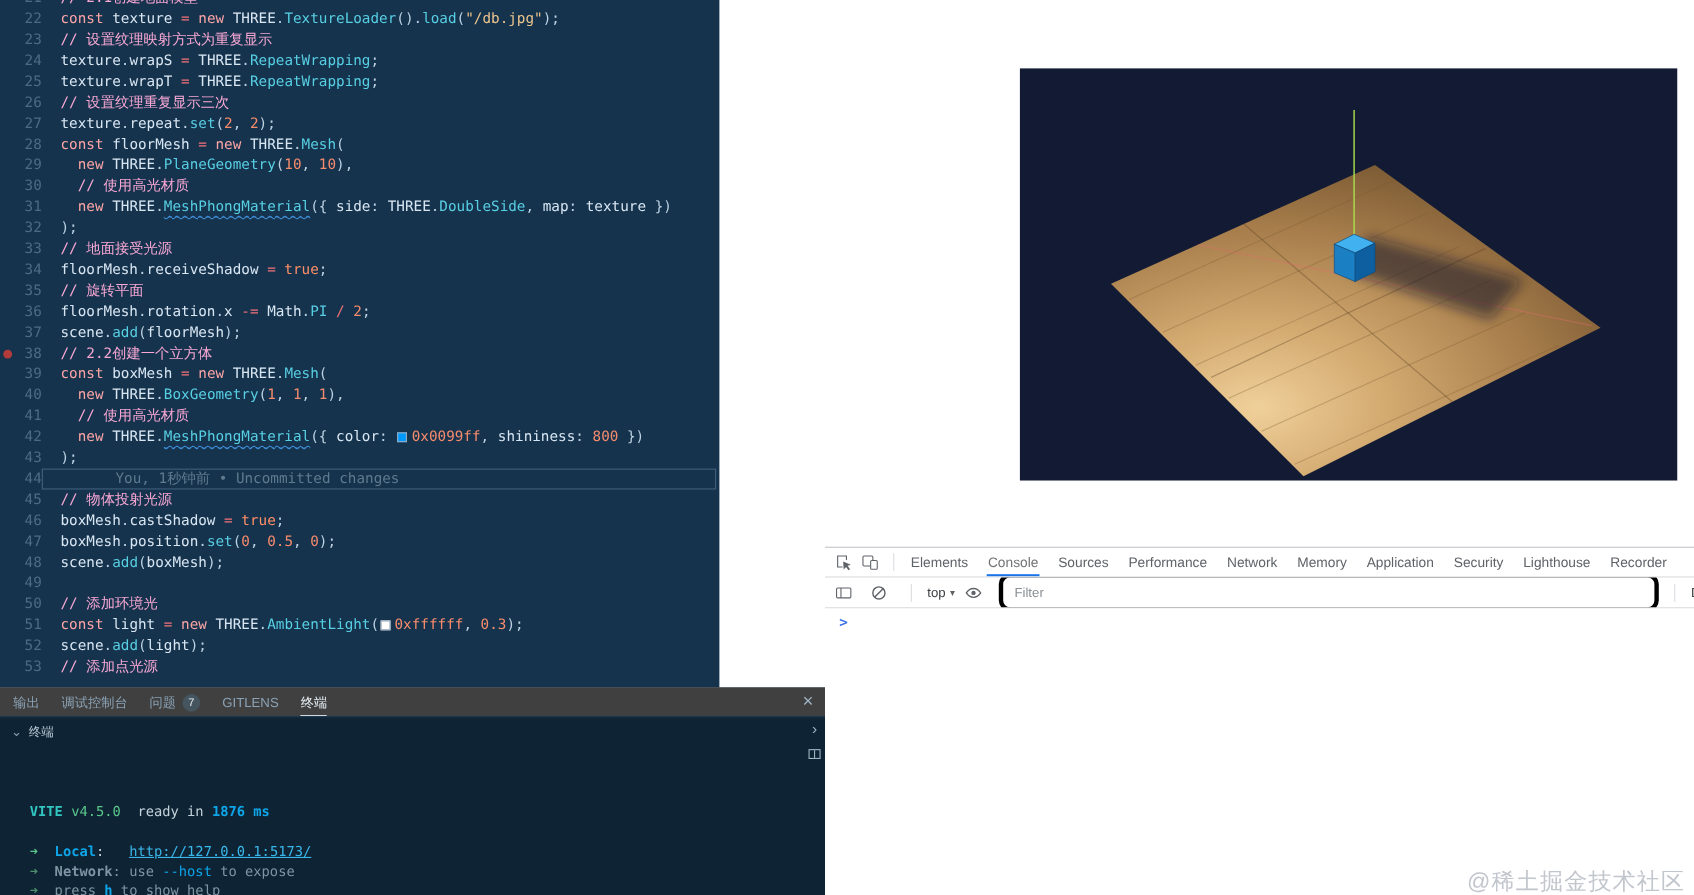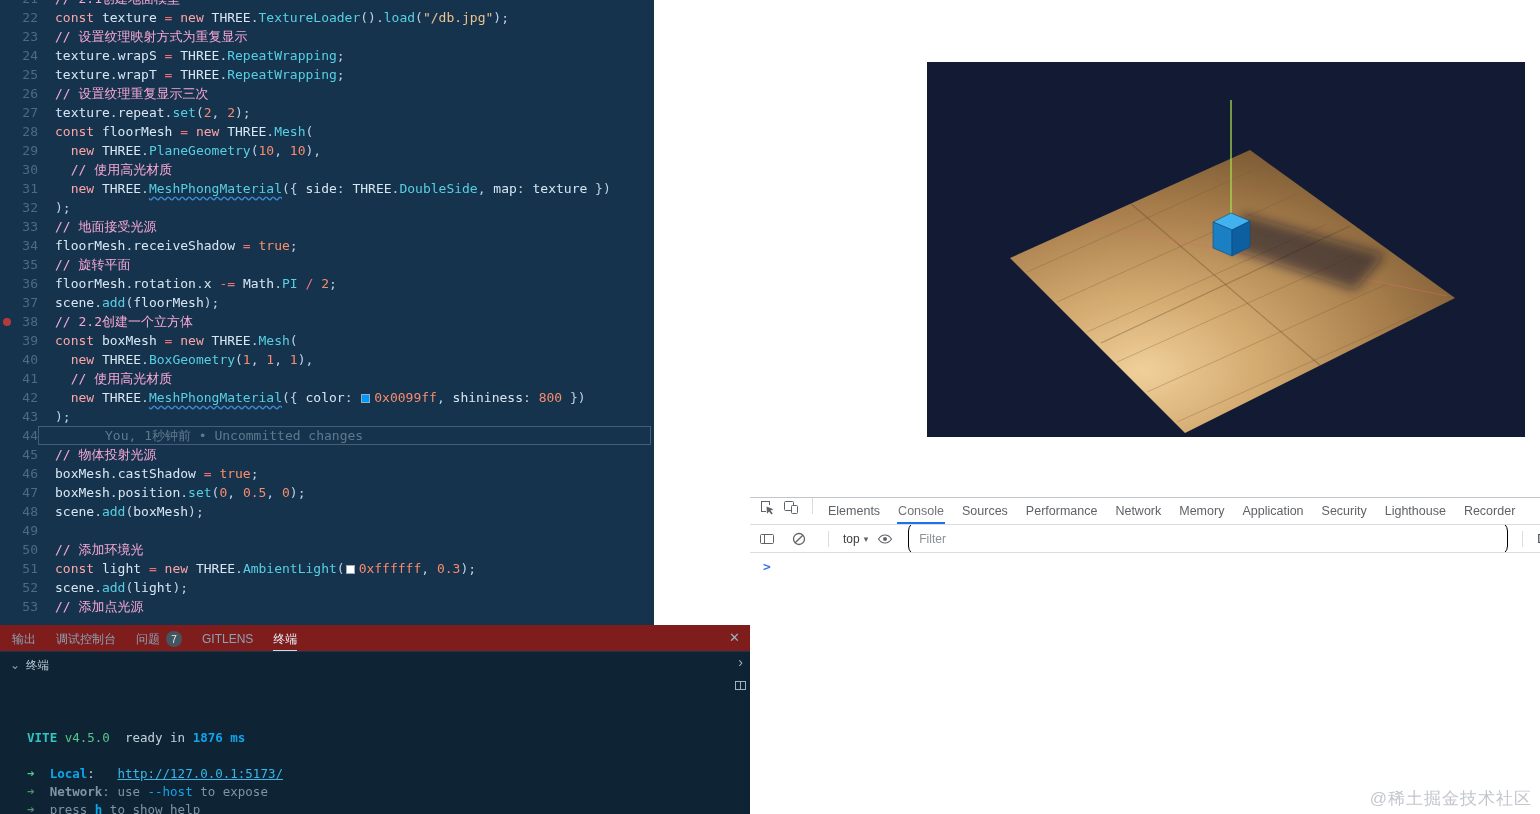--- a/index.html
+++ b/index.html
@@ -28,21 +28,21 @@
   .swatch{display:inline-block;width:9px;height:9px;border:1px solid #9aabbc;margin:0 4px 0 1px;vertical-align:-1px}
 
   .minimap{position:absolute;left:653px;top:0;width:88px;height:625px}
   .mm-bar{position:absolute;left:3px;height:2px;border-radius:1px}
   .ruler{position:absolute;left:741px;top:0;width:9px;height:625px}
   .ruler-thumb{position:absolute;left:0;top:0;width:9px;height:235px;background:rgba(140,180,210,.10)}
   .rmark{position:absolute;left:1px;width:6px}
 
   
   .panel{position:absolute;left:0;top:625px;width:750px;height:189px;background:#0e2435}
-  .panel-tabs{position:relative;height:27px;display:flex;align-items:flex-start;gap:20px;padding:0 12px;background:#7f1d1d;border-bottom:1px solid #163650}
+  .panel-tabs{position:relative;height:27px;display:flex;align-items:flex-start;gap:20px;padding:0 12px;background:#404040;border-bottom:1px solid #163650}
   .ptab{font-size:12px;color:#8aa2b5;display:flex;align-items:center;gap:6px;height:100%;padding-top:2px}
   .ptab.active{color:#e8f0f6;box-shadow:inset 0 -1px 0 #cfd9e0}
   .pbadge{background:#44555f;color:#e6edf2;border-radius:9px;min-width:16px;height:16px;font-size:10px;display:inline-flex;align-items:center;justify-content:center;padding:0 4px}
   .panel-close{position:absolute;right:10px;top:5px;color:#9fb2c0;font-size:13px;cursor:default}
   .panel-section{height:26px;display:flex;align-items:center;gap:6px;padding:0 10px;color:#b6c6d2;font-size:11.5px}
   .sec-chev{color:#8aa0b2;font-size:12px}
   .term-actions{position:absolute;right:4px;top:30px;display:flex;flex-direction:column;align-items:center;gap:12px;color:#9fb2c0}
   .ta-chev{font-size:14px;line-height:14px}
   .ta-split{width:11px;height:9px;border:1px solid #9fb2c0;position:relative}
   .ta-split::after{content:"";position:absolute;left:4px;top:0;bottom:0;width:1px;background:#9fb2c0}
@@ -54,37 +54,37 @@
   .tdimg{color:#4f8f6d}
   .twhite{color:#0ea5e9}
   .tlink{color:#39b7ea;text-decoration:underline}
 
   
   .page{position:absolute;left:750px;top:0;width:790px;height:497px;background:#fff}
   .gl-canvas{position:absolute;left:177px;top:62px}
 
   
   .devtools{position:absolute;left:750px;top:497px;width:790px;height:317px;background:#fff;border-top:1px solid #c2c5ca;overflow:hidden}
-  .dt-row1{height:27px;display:flex;border-bottom:1px solid #dadce0;padding-left:8px;overflow:hidden}
+  .dt-row1{height:27px;display:flex;align-items:center;border-bottom:1px solid #dadce0;padding-left:8px;overflow:hidden}
   .dt-icon{width:18px;height:18px;display:flex;align-items:center;justify-content:center;margin-right:6px;flex:none}
   .dt-sep{width:1px;height:16px;background:#dadce0;margin:0 6px;flex:none}
   .dt-tabs{display:flex;height:100%;flex:none}
   .dt-tab{padding:0 9px;font-size:12.5px;color:#5f6368;line-height:27px;position:relative;white-space:nowrap;flex:none}
   .dt-tab.active{color:#737373}
   .dt-tab.active::after{content:"";position:absolute;left:8px;right:8px;bottom:0;height:2px;background:#1a73e8}
   .dt-row2{height:28px;display:flex;align-items:center;border-bottom:1px solid #dadce0;padding:0 8px;gap:8px;overflow:hidden}
   .dt-top{font-size:12px;color:#3c4043;display:flex;align-items:center;gap:4px;flex:none}
   .dt-caret{font-size:9px;color:#5f6368}
-  .dt-filter{width:600px;height:35px;border:1px solid #000000;border-radius:10px;padding:0 10px;font-size:12px;color:#3c4043;outline:none;flex:none;font-family:"Liberation Sans",sans-serif}
+  .dt-filter{width:600px;height:35px;border:4px solid #000000;border-radius:10px;padding:0 10px;font-size:12px;color:#3c4043;outline:none;flex:none;font-family:"Liberation Sans",sans-serif}
   .dt-filter::placeholder{color:#8a9095}
   .dt-levels{font-size:12px;color:#3c4043;display:flex;align-items:center;gap:4px;flex:none;white-space:nowrap}
   .dt-console{position:relative;height:calc(100% - 55px)}
   .dt-prompt{position:absolute;left:13px;top:6px;color:#3b72e8;font:bold 13px "DejaVu Sans Mono",monospace}
 
-  .watermark{position:absolute;right:8px;top:787px;font-size:17px;color:#c2c6cd;letter-spacing:1px;z-index:5}
+  .watermark{position:absolute;right:8px;top:787px;font-size:21px;color:#c2c6cd;letter-spacing:1px;z-index:5}
 </style>
 </head>
 <body>
 
 <div class="editor-pane">
   <div class="code-area">
       <div class="code-line"><span class="gutter">21</span><span class="line-content"><span class="tk-cm">// 2.1创建地面模型</span></span></div>
       <div class="code-line"><span class="gutter">22</span><span class="line-content"><span class="tk-kw">const </span><span class="tk-v">texture </span><span class="tk-op">= </span><span class="tk-kw">new </span><span class="tk-v">THREE</span><span class="tk-p">.</span><span class="tk-fn">TextureLoader</span><span class="tk-p">().</span><span class="tk-fn">load</span><span class="tk-p">(</span><span class="tk-str">"/db.jpg"</span><span class="tk-p">);</span></span></div>
       <div class="code-line"><span class="gutter">23</span><span class="line-content"><span class="tk-cm">// 设置纹理映射方式为重复显示</span></span></div>
       <div class="code-line"><span class="gutter">24</span><span class="line-content"><span class="tk-v">texture</span><span class="tk-p">.</span><span class="tk-v">wrapS </span><span class="tk-op">= </span><span class="tk-v">THREE</span><span class="tk-p">.</span><span class="tk-fn">RepeatWrapping</span><span class="tk-p">;</span></span></div>

